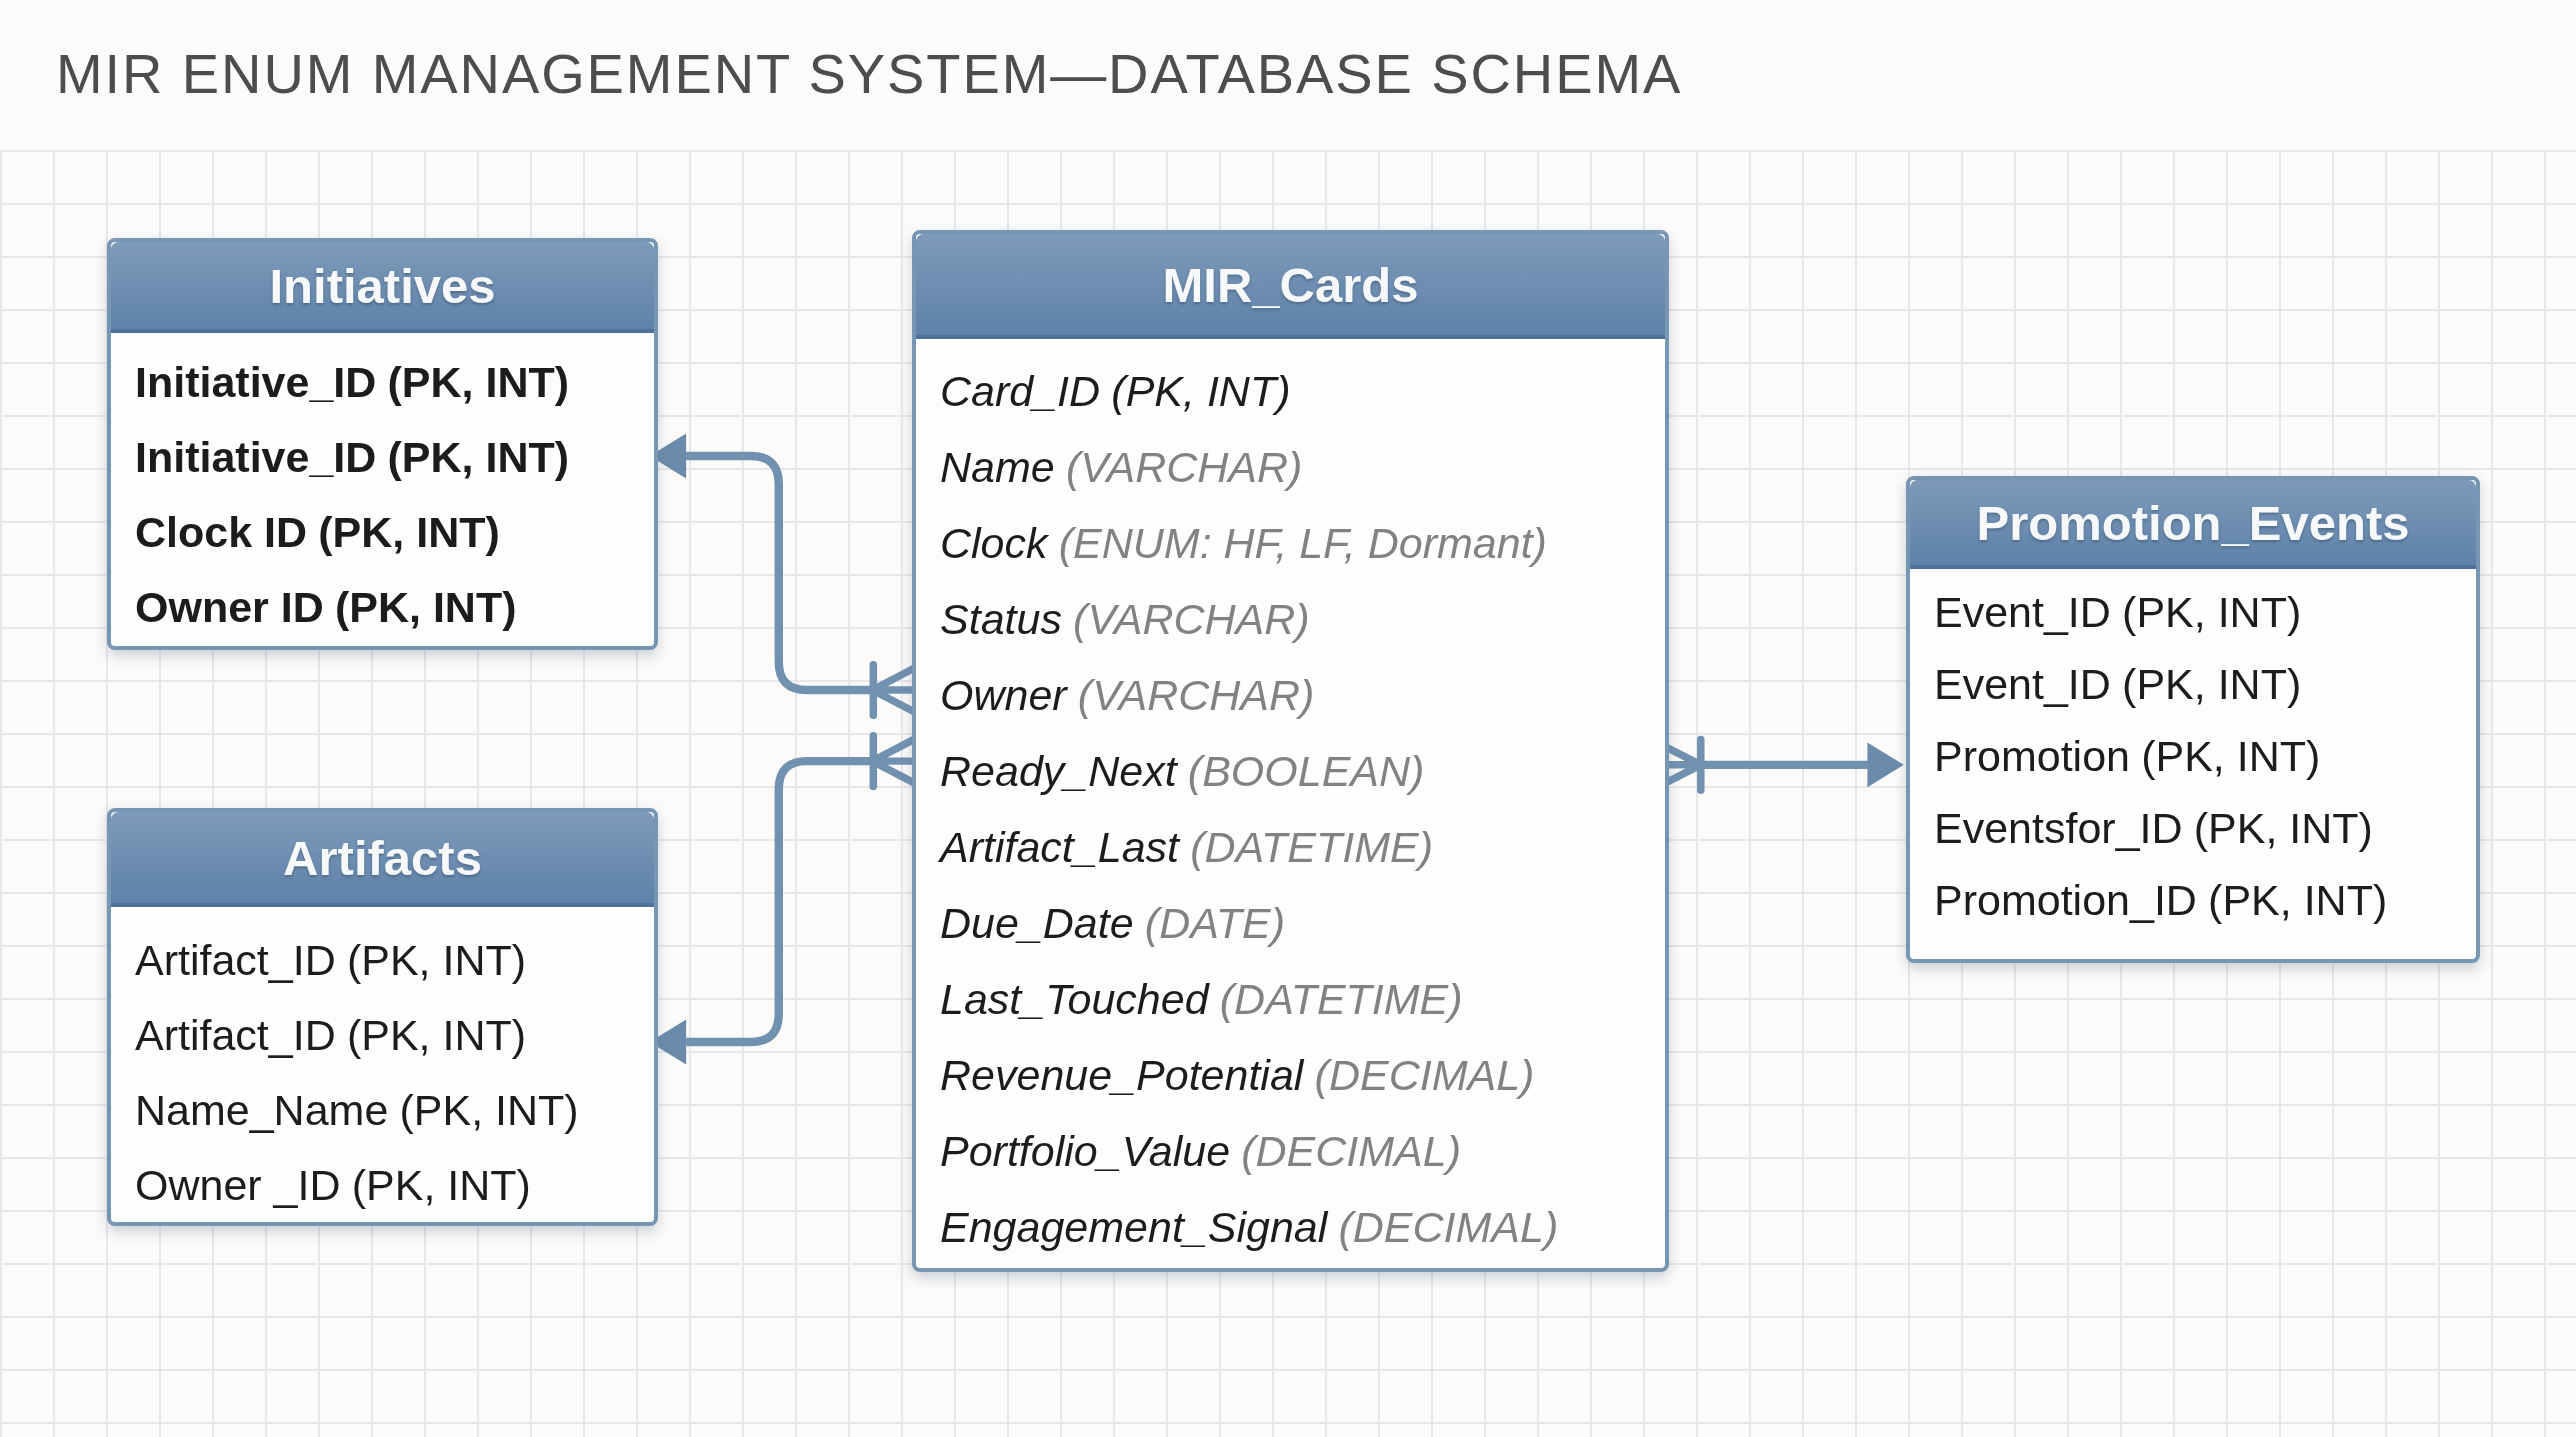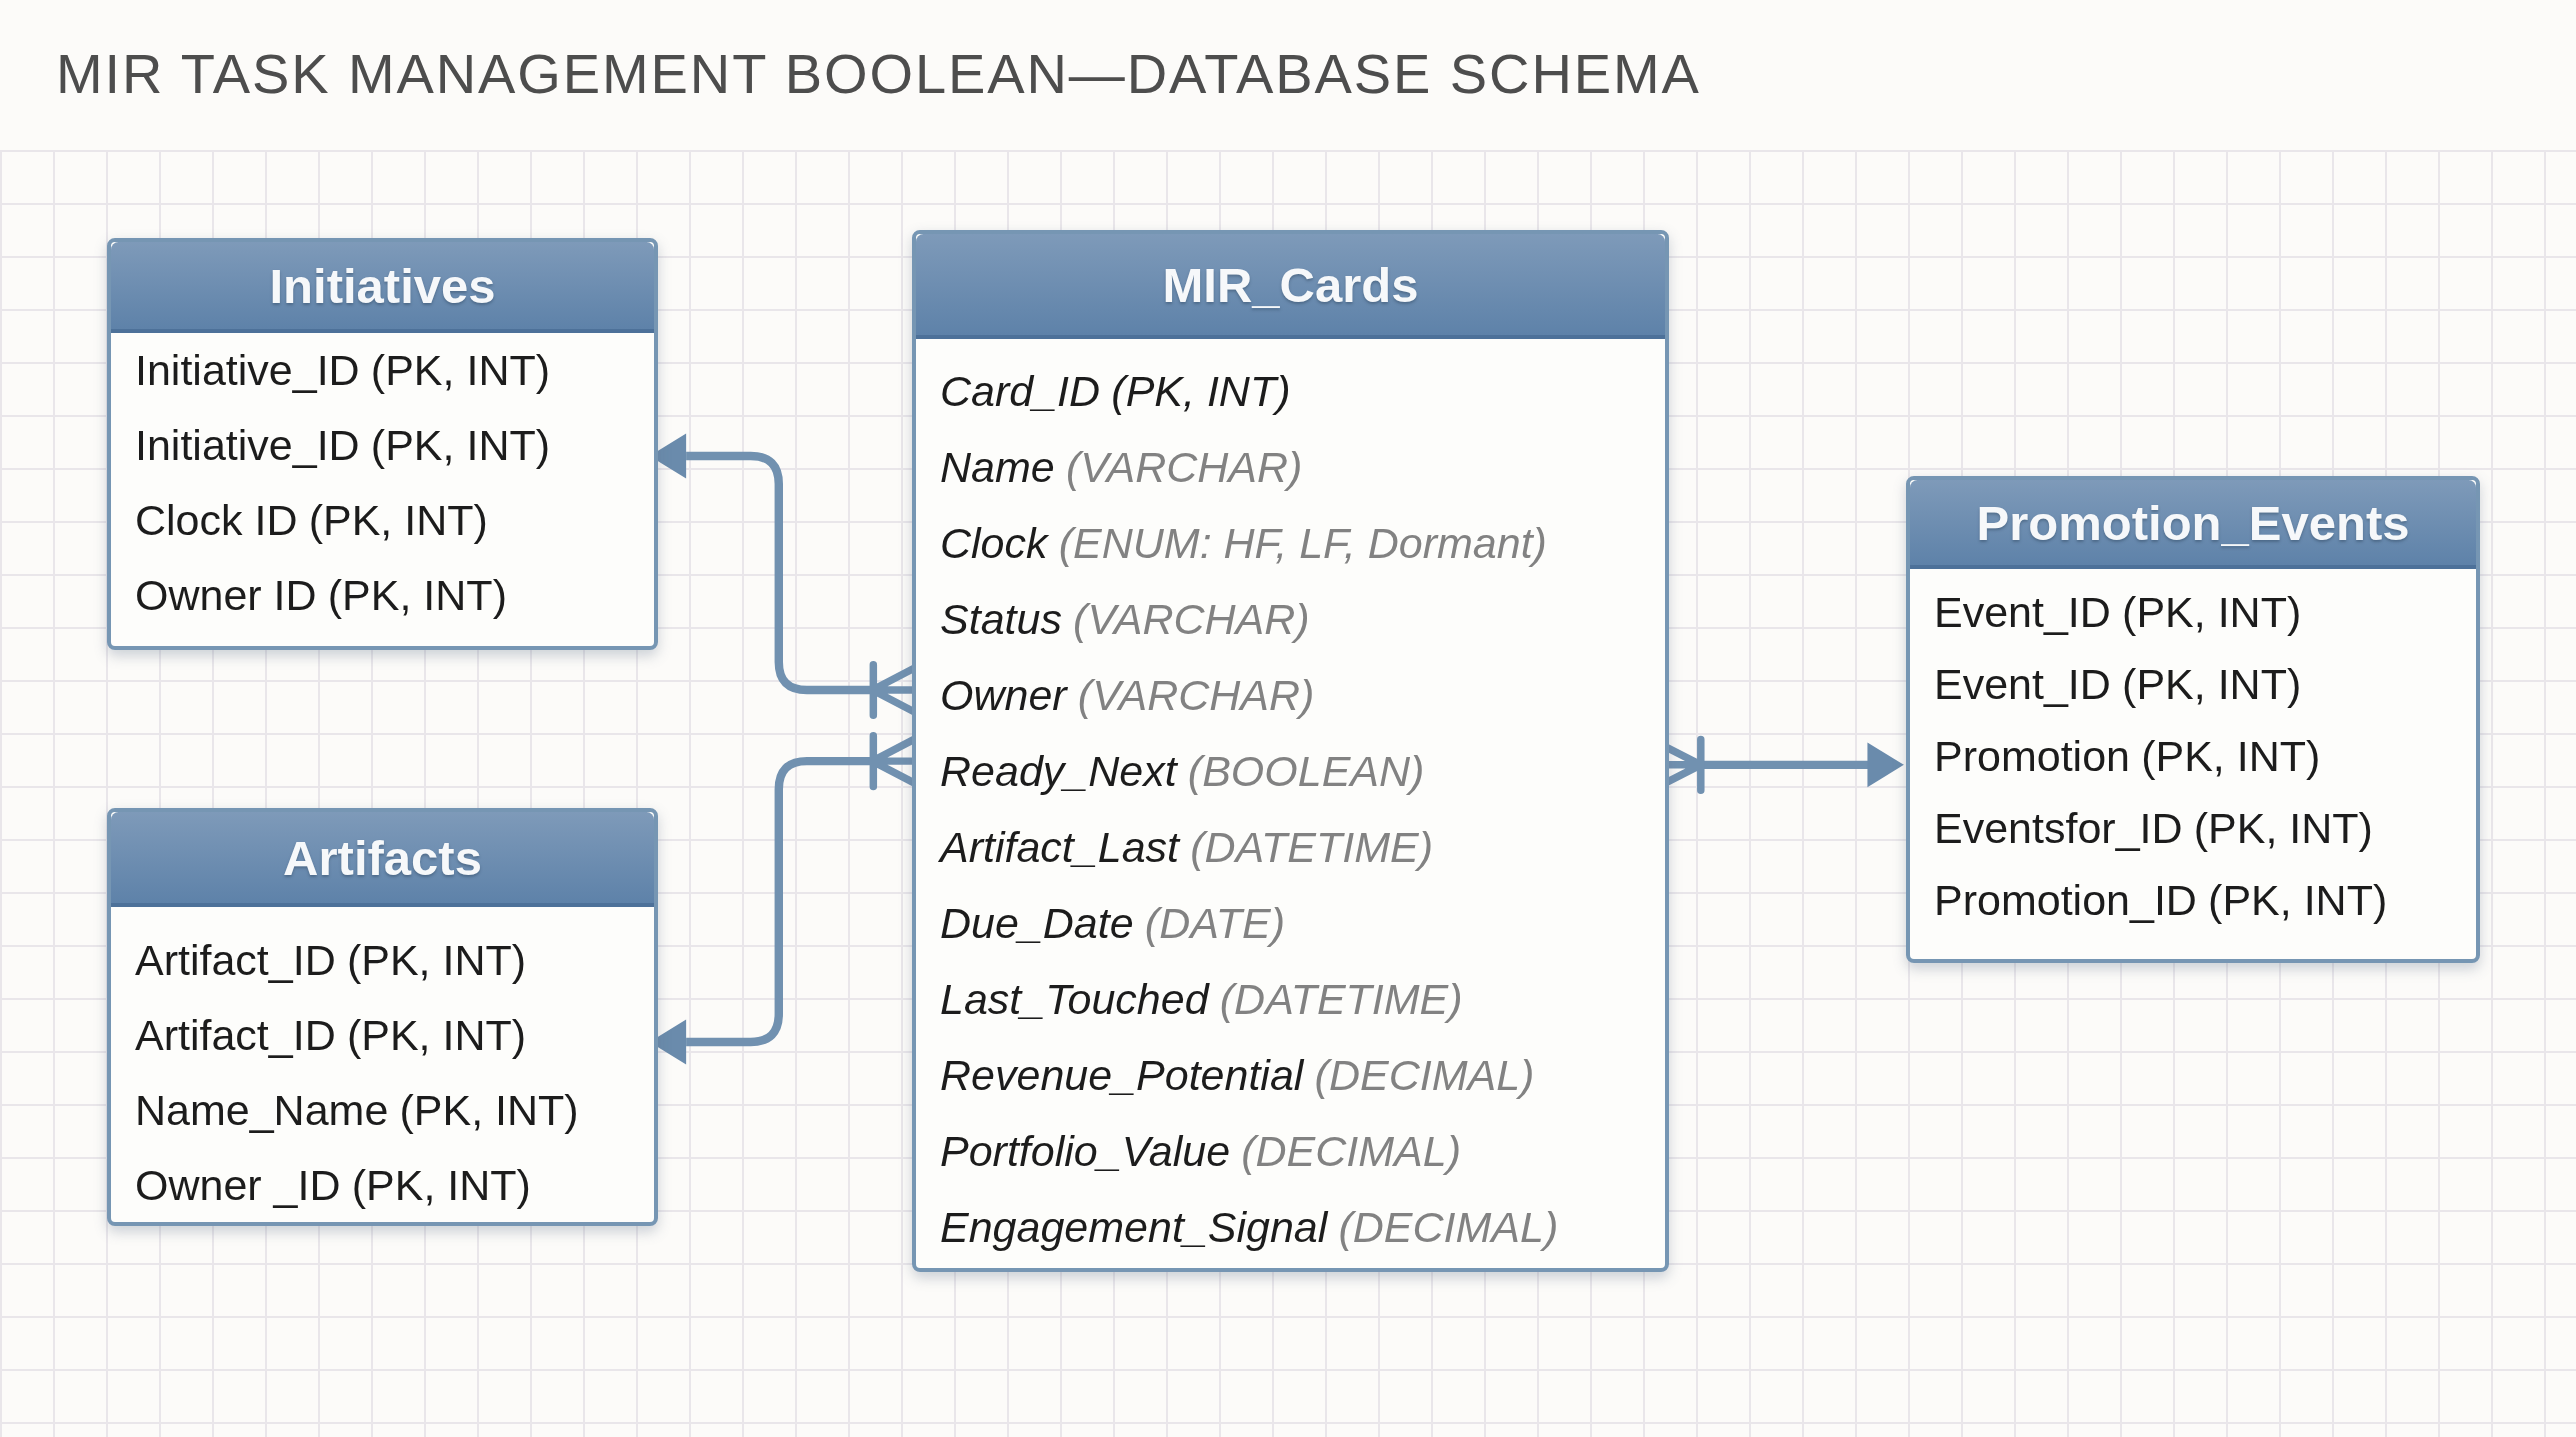--- a/index.html
+++ b/index.html
@@ -35,21 +35,21 @@
     display:flex;align-items:center;justify-content:center;
     text-shadow:0 1.9px 2.8px rgba(30,50,70,.35);
   }
   .tbody{padding:0 0 0 24px;}
   .trow{display:flex;align-items:center;font-size:43px;color:#1c1c1c;white-space:nowrap;}
   .ftype{margin-left:11.2px;}
   .ftype.muted{color:#828282;}
   
   #t-initiatives{left:107px;top:238px;width:543px;height:404px;}
   #t-initiatives .thead{height:87px;}
-  #t-initiatives .tbody{}
+  #t-initiatives .tbody{padding-top:12px;font-weight:bold;}
   #t-initiatives .trow{height:75px;}
   #t-mircards{left:912px;top:230px;width:749px;height:1034px;}
   #t-mircards .thead{height:101px;}
   #t-mircards .tbody{padding-top:14px;font-style:italic;}
   #t-mircards .trow{height:76px;}
   #t-artifacts{left:107px;top:808px;width:543px;height:410px;}
   #t-artifacts .thead{height:91px;}
   #t-artifacts .tbody{padding-top:16px;}
   #t-artifacts .trow{height:75px;}
   #t-promotion{left:1906px;top:476px;width:566px;height:479px;}
@@ -57,21 +57,21 @@
   #t-promotion .tbody{padding-top:7px;}
   #t-promotion .trow{height:72px;}
 </style>
 </head>
 <body>
 
 <div id="canvas">
 
   <div class="gridarea"></div>
 
-  <div class="title">MIR TASK MANAGEMENT BOOLEAN—DATABASE SCHEMA</div>
+  <div class="title">MIR ENUM MANAGEMENT SYSTEM—DATABASE SCHEMA</div>
 
   <svg class="connectors" width="2576" height="1438" viewBox="0 0 2752 1536">
 
     <g>
       <path class="conn-line" d="M 733 487 L 802 487 Q 832 487 832 517 L 832 707 Q 832 737 862 737 L 932 737"></path>
       <path class="conn-foot" d="M 932 737 L 976 714 M 932 737 L 976 737 M 932 737 L 976 760 M 933 710 L 933 764"></path>
       <polygon class="conn-arrow" points="733,463 733,511 694,487"></polygon>
     </g>
 
     <g>

